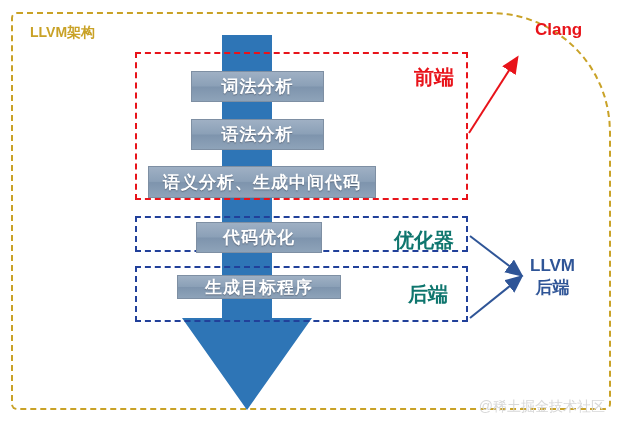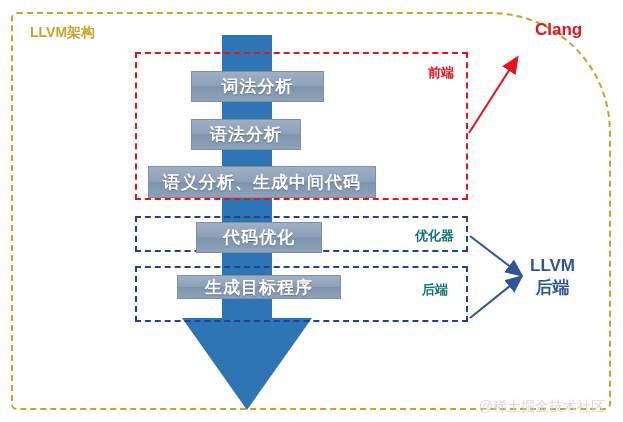--- a/index.html
+++ b/index.html
@@ -72,21 +72,21 @@
   }
   .stage-box.backend {
     left: 135px;
     top: 266px;
     width: 333px;
     height: 56px;
     border: 2px dashed #21409a;
   }
   .stage-label {
     position: absolute;
-    font-size: 13px;
+    font-size: 20px;
     font-weight: bold;
     white-space: nowrap;
   }
   .stage-label.red {
     color: #e8131a;
   }
   .stage-label.blue {
     color: #0f766e;
   }
   .label-frontend { right: 12px; top: 10px; }
@@ -103,21 +103,21 @@
     font-size: 17px;
     font-weight: bold;
     display: flex;
     align-items: center;
     justify-content: center;
     text-shadow: 0 1px 1px rgba(60,70,85,.55);
     letter-spacing: 1px;
     white-space: nowrap;
   }
   .chip-lex   { left: 191px; top: 71px;  width: 133px; height: 31px; }
-  .chip-syn   { left: 191px; top: 119px; width: 110px; height: 31px; }
+  .chip-syn   { left: 191px; top: 119px; width: 133px; height: 31px; }
   .chip-sem   { left: 148px; top: 166px; width: 228px; height: 32px; }
   .chip-opt   { left: 196px; top: 222px; width: 126px; height: 31px; }
   .chip-codegen { left: 177px; top: 275px; width: 164px; height: 24px; }
 
   
   .side-label {
     position: absolute;
     white-space: nowrap;
     font-weight: bold;
   }

